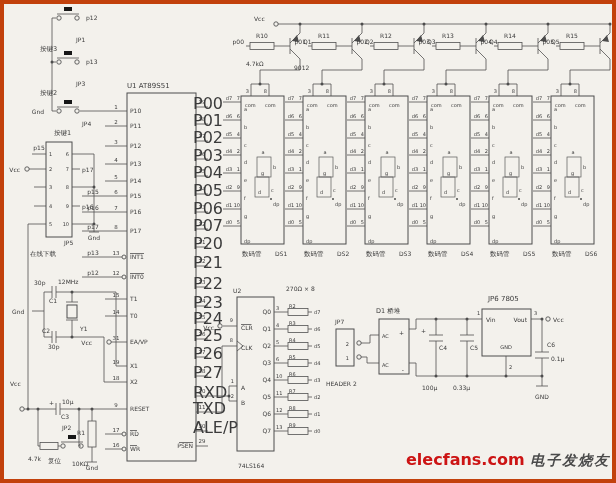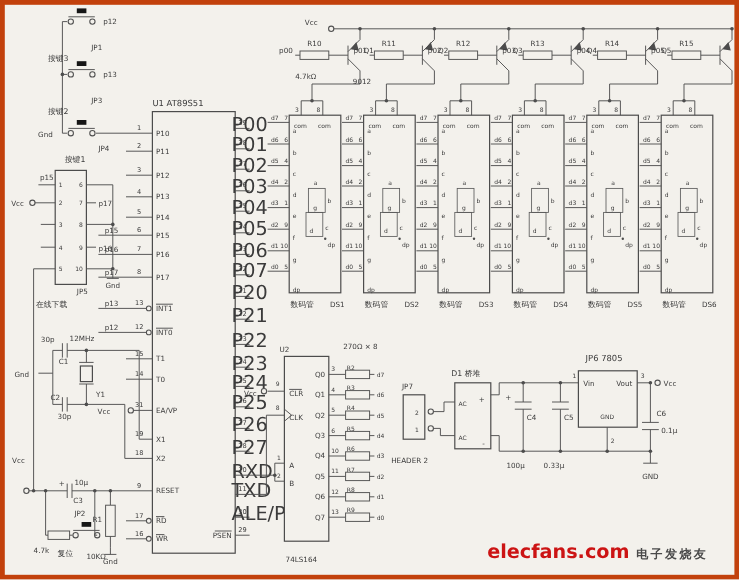--- a/index.html
+++ b/index.html
@@ -15,21 +15,21 @@
   .cn{font-size:6.5px;}
   .w{stroke:#525252;stroke-width:0.8;fill:none;}
   .box{stroke:#4c4c4c;stroke-width:1;fill:none;}
   .rbody{stroke:#525252;stroke-width:0.8;fill:#f3f1ec;}
   .seg{stroke:#5a5a5a;stroke-width:0.7;fill:none;}
   .term{stroke:#525252;stroke-width:0.9;fill:#f3f1ec;}
   .dot{fill:#4c4c4c;}
   .cap{fill:#161616;}
   .wm{position:absolute;left:402px;top:446px;width:210px;white-space:nowrap;
     font-weight:bold;font-size:16px;letter-spacing:0px;}
-  .wm .cnw{font-size:10px;letter-spacing:2px;}
+  .wm .cnw{font-size:14px;letter-spacing:2px;font-style:italic;}
 </style>
 </head>
 <body>
 
 <div class="canvas">
   <svg id="sch" width="616" height="483" viewBox="0 0 616 483">
       <g>
         <line x1="48" y1="14" x2="48" y2="107" class="w"></line>
         <circle cx="48" cy="58" r="1.5" class="dot"></circle>
         <text x="40" y="110" class="t" text-anchor="end">Gnd</text>

